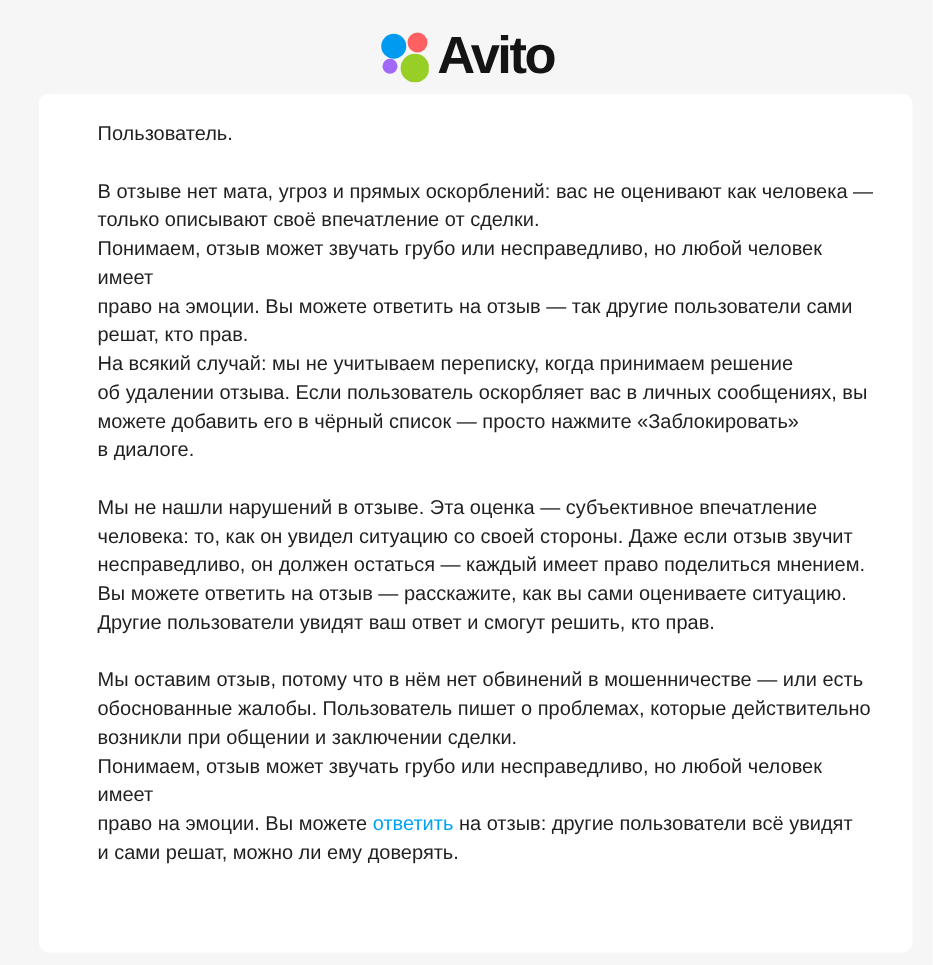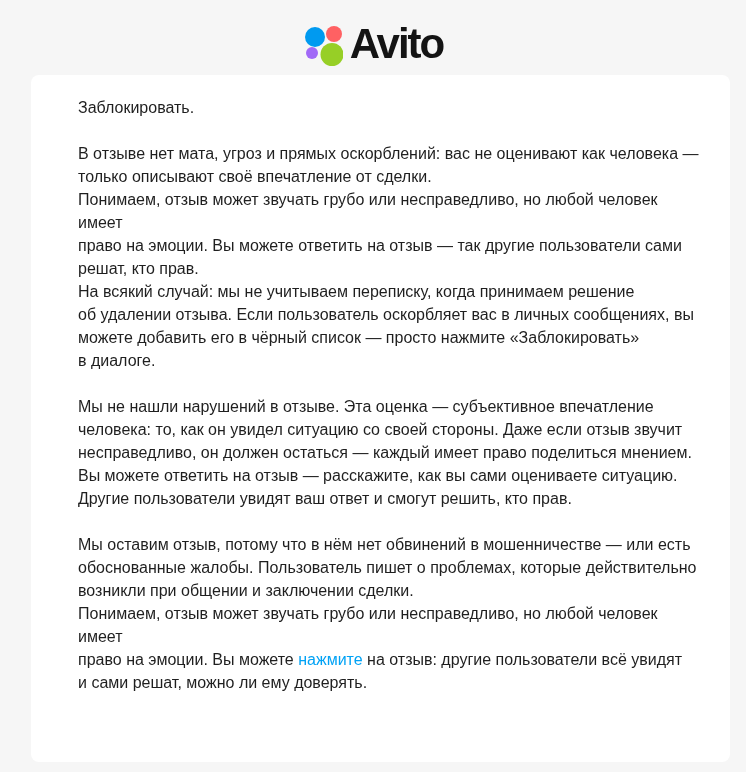--- a/index.html
+++ b/index.html
@@ -75,34 +75,34 @@
       <circle cx="12" cy="12" r="10" fill="#009af0"></circle>
       <circle cx="31" cy="9" r="8" fill="#ff6163"></circle>
       <circle cx="9" cy="28" r="6" fill="#a169f7"></circle>
       <circle cx="29" cy="29.5" r="11.5" fill="#97cf26"></circle>
     </svg>
     <span class="logo-text">Avito</span>
   </div>
 </div>
 
 <div class="card">
-  <p>Заблокировать.</p>
+  <p>Пользователь.</p>
   <p>В отзыве нет мата, угроз и прямых оскорблений: вас не оценивают как человека —
 только описывают своё впечатление от сделки.
 Понимаем, отзыв может звучать грубо или несправедливо, но любой человек имеет
 право на эмоции. Вы можете ответить на отзыв — так другие пользователи сами
 решат, кто прав.
 На всякий случай: мы не учитываем переписку, когда принимаем решение
 об удалении отзыва. Если пользователь оскорбляет вас в личных сообщениях, вы
 можете добавить его в чёрный список — просто нажмите «Заблокировать»
 в диалоге.</p>
   <p>Мы не нашли нарушений в отзыве. Эта оценка — субъективное впечатление
 человека: то, как он увидел ситуацию со своей стороны. Даже если отзыв звучит
 несправедливо, он должен остаться — каждый имеет право поделиться мнением.
 Вы можете ответить на отзыв — расскажите, как вы сами оцениваете ситуацию.
 Другие пользователи увидят ваш ответ и смогут решить, кто прав.</p>
   <p><span>Мы оставим отзыв, потому что в нём нет обвинений в мошенничестве — или есть
 обоснованные жалобы. Пользователь пишет о проблемах, которые действительно
 возникли при общении и заключении сделки.
 Понимаем, отзыв может звучать грубо или несправедливо, но любой человек имеет
-право на эмоции. Вы можете </span><a href="#" class="reply-link" style="color: rgb(0, 162, 245);">нажмите</a><span> на отзыв: другие пользователи всё увидят
+право на эмоции. Вы можете </span><a href="#" class="reply-link" style="color: rgb(0, 162, 245);">ответить</a><span> на отзыв: другие пользователи всё увидят
 и сами решат, можно ли ему доверять.</span></p>
 </div>
 
 </body></html>

